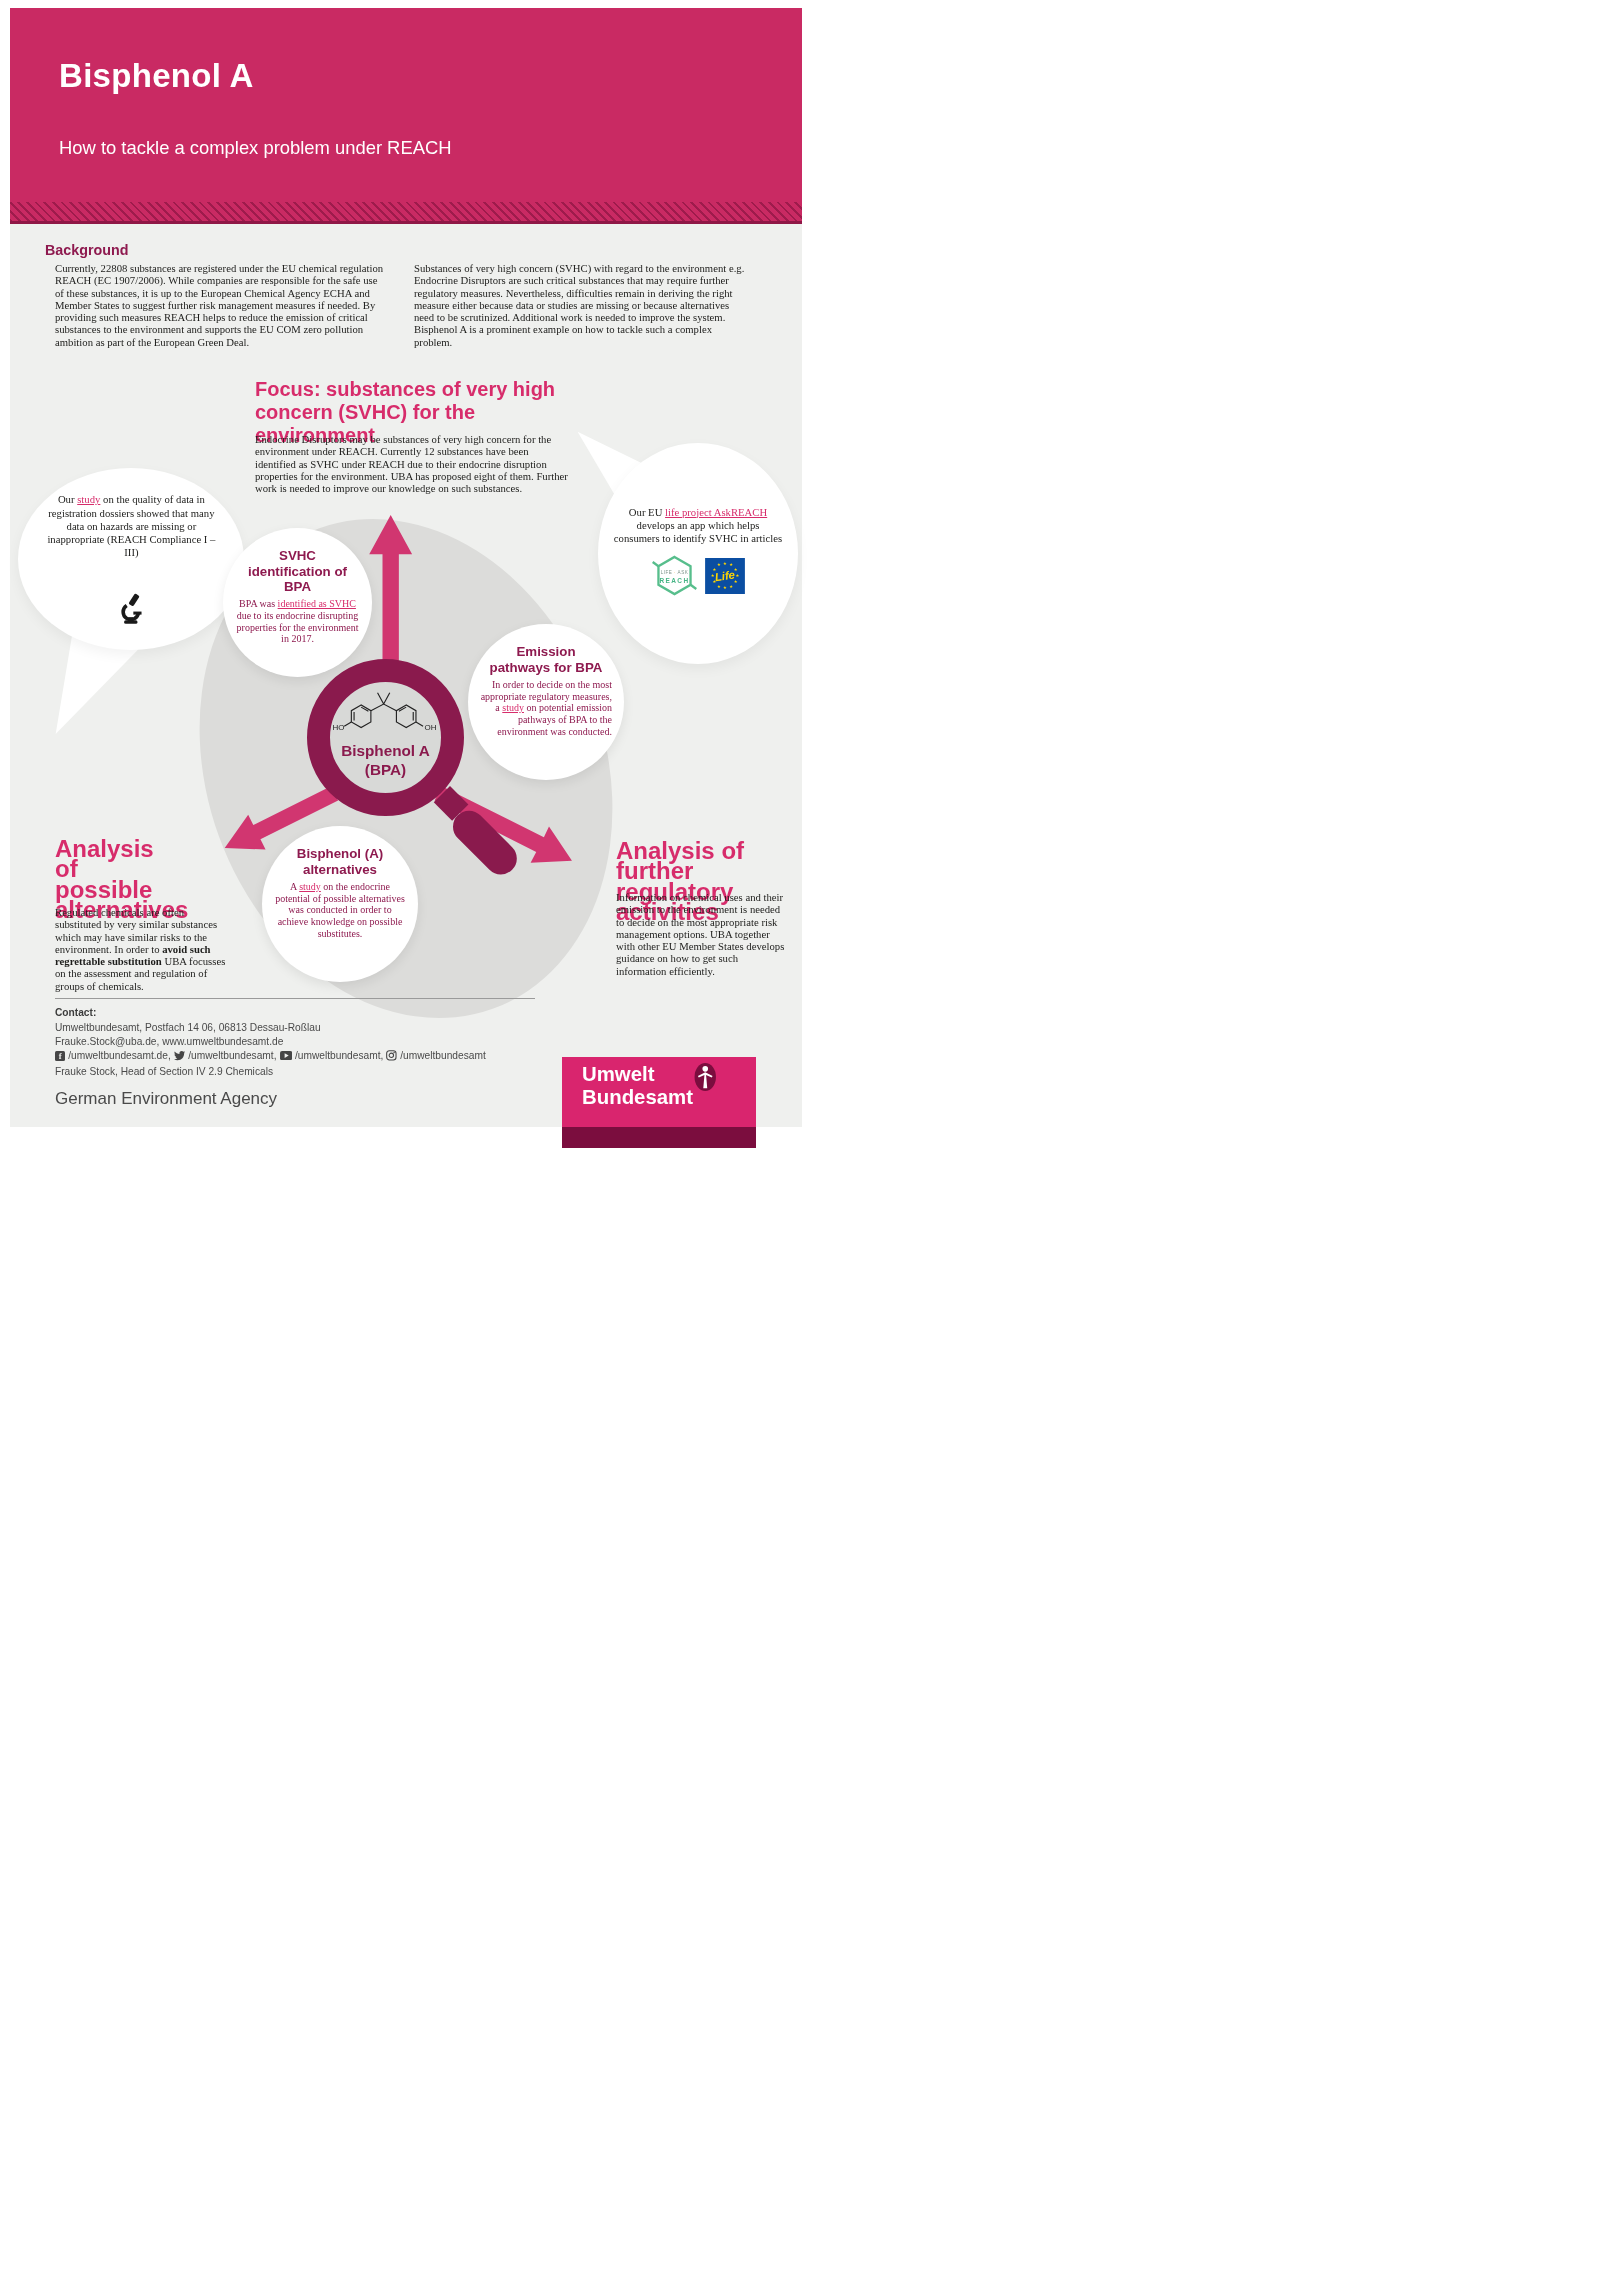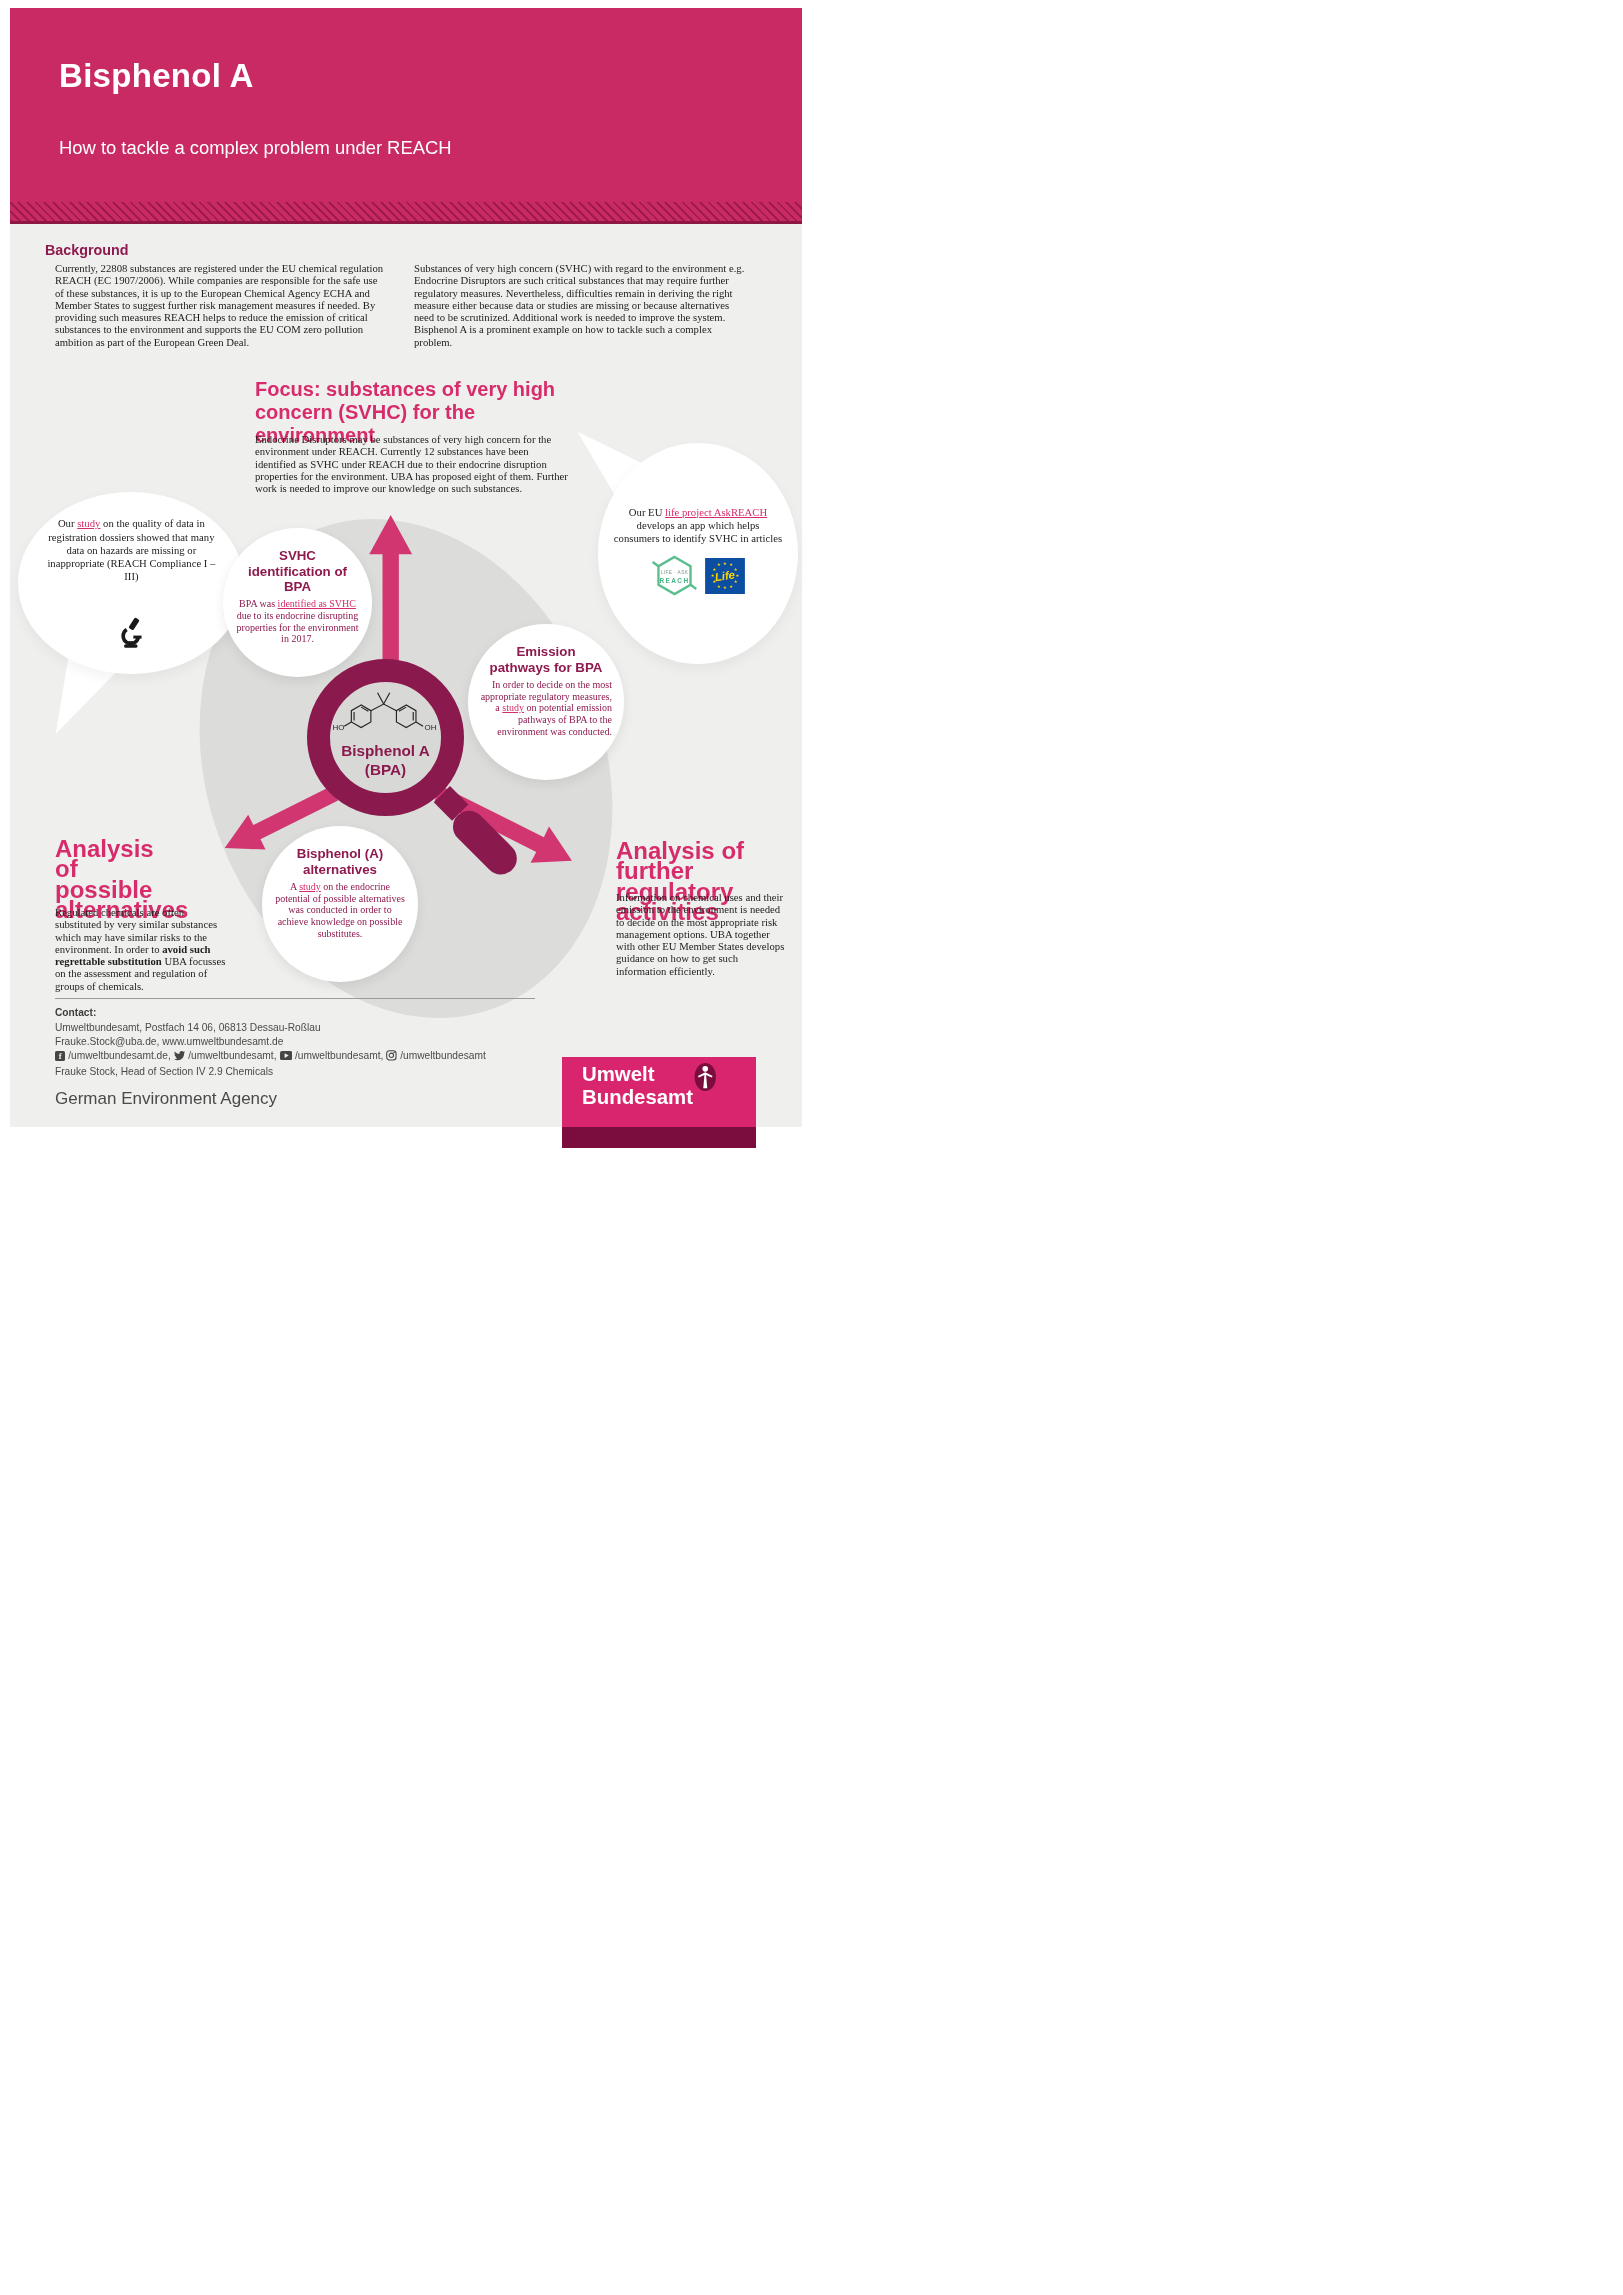--- a/index.html
+++ b/index.html
@@ -22,21 +22,21 @@
   .body{font-size:10.7px;line-height:12.3px;z-index:3;}
   .bgleft{left:55px;top:262px;width:329px;}
   .bgright{left:414px;top:262px;width:337px;}
   .bgright p{margin:0;}
   .focush{left:255px;top:378px;width:322px;font-size:20px;line-height:23px;font-weight:bold;color:#D72C6B;z-index:3;}
   .focusbody{left:255px;top:433px;width:317px;z-index:3;}
   .link{color:#D72C6B;text-decoration:underline;cursor:pointer;}
   
   .bubble{background:#fff;border-radius:50%;display:flex;flex-direction:column;align-items:center;
           justify-content:center;text-align:center;z-index:3;box-shadow:0 5.1px 12.3px rgba(0,0,0,.05);}
-  .bubL{left:18.4px;top:492px;width:226px;height:182px;gap:28px;}
+  .bubL{left:18.4px;top:468px;width:226px;height:182px;gap:28px;}
   .bubR{left:598px;top:443px;width:200px;height:221px;}
   .bubtxt{font-size:10.7px;line-height:13.3px;width:184px;}
   .bubRtxt{width:169px;}
   .logorow{display:flex;align-items:center;gap:7.2px;margin-top:5.1px;}
   
   .circle{background:#fff;border-radius:50%;text-align:center;z-index:4;
           box-shadow:0 4.1px 11.2px rgba(0,0,0,.08);color:#8E1A4F;}
   .cT{font-size:13.3px;line-height:15.3px;font-weight:bold;color:#8E1A4F;margin:0 auto;}
   .cB{font-family:"Liberation Serif",serif;font-size:10px;line-height:11.7px;color:#8E1A4F;margin:4.1px auto 0;}
   .cSVHC{left:223px;top:528px;width:149px;height:149px;padding-top:0;}

